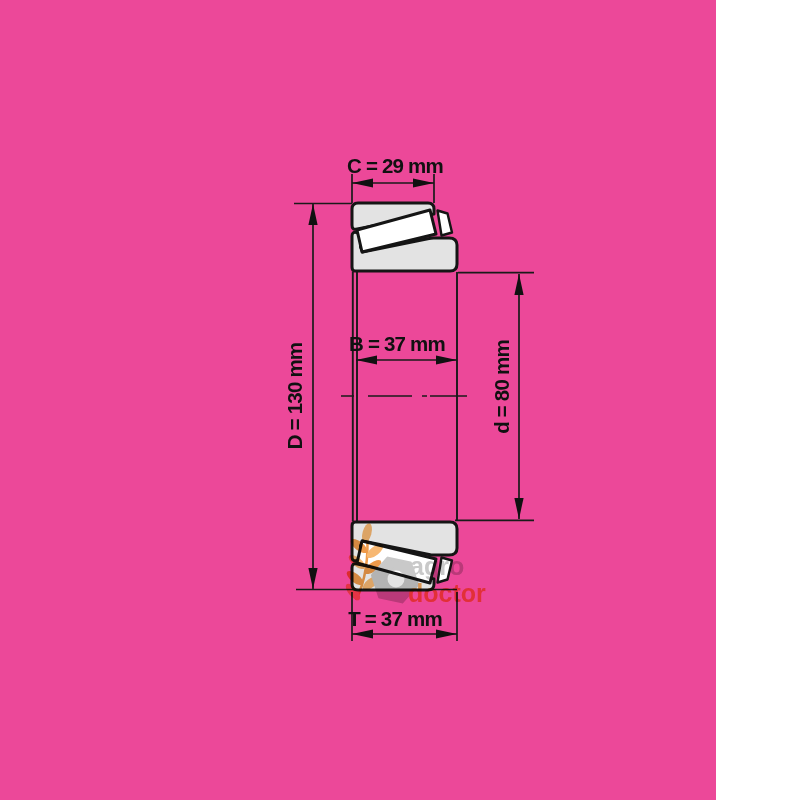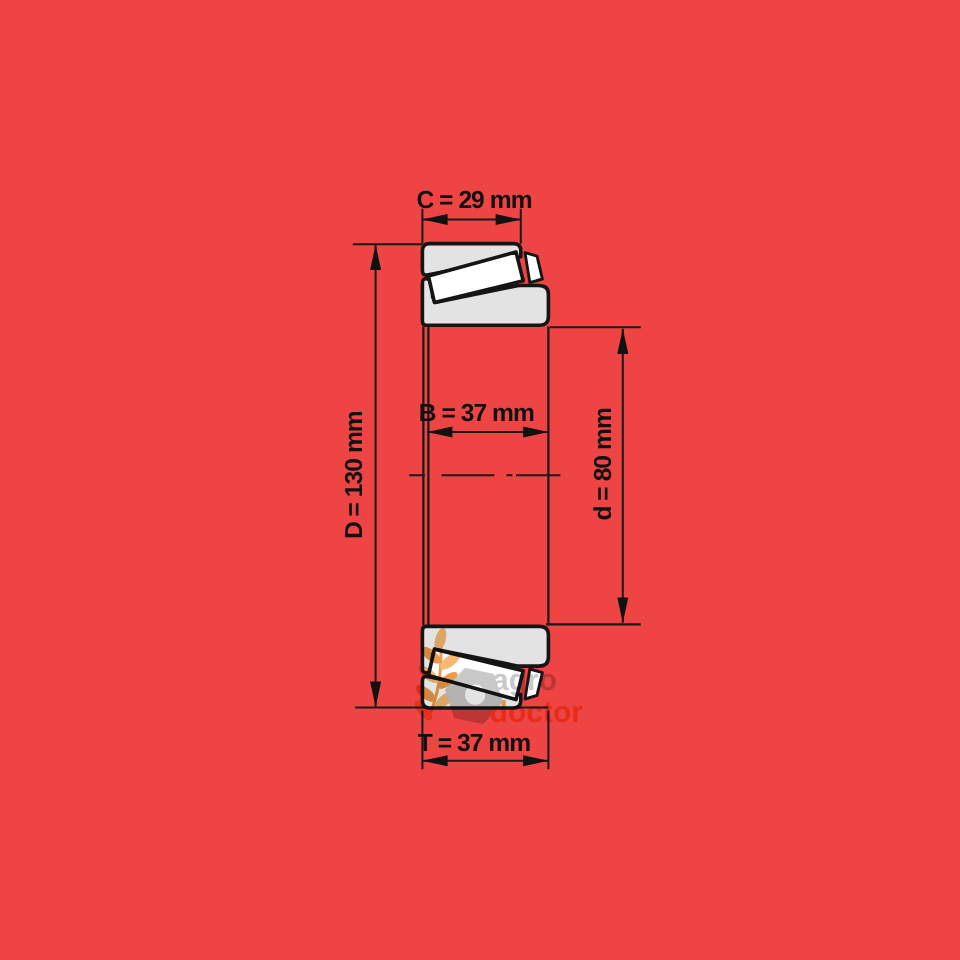--- a/index.html
+++ b/index.html
@@ -1,17 +1,17 @@
 <!DOCTYPE html>
 <html><head>
 <meta charset="utf-8">
 <style>
   html,body{margin:0;padding:0;background:#fff;}
   .canvas{
-    width:800px;height:800px;position:relative;background:#ef4444;
+    width:716px;height:800px;position:relative;background:#ec4899;
     font-family:"Liberation Sans",sans-serif;overflow:hidden;
   }
   svg{display:block;}
   .part{fill:#e3e3e3;stroke:#151515;stroke-width:3;stroke-linejoin:round;}
   .part-white{fill:#ffffff;stroke:#151515;stroke-width:3;stroke-linejoin:round;}
   .cage{fill:#ffffff;stroke:#151515;stroke-width:2.4;stroke-linejoin:round;}
   .thin{stroke:#1a1a1a;stroke-width:1.7;fill:none;}
   .bore{stroke:#1a1a1a;stroke-width:1.9;fill:none;}
   .dimline{stroke:#1a1a1a;stroke-width:1.7;fill:none;}
   .arrow{fill:#111111;stroke:none;}

